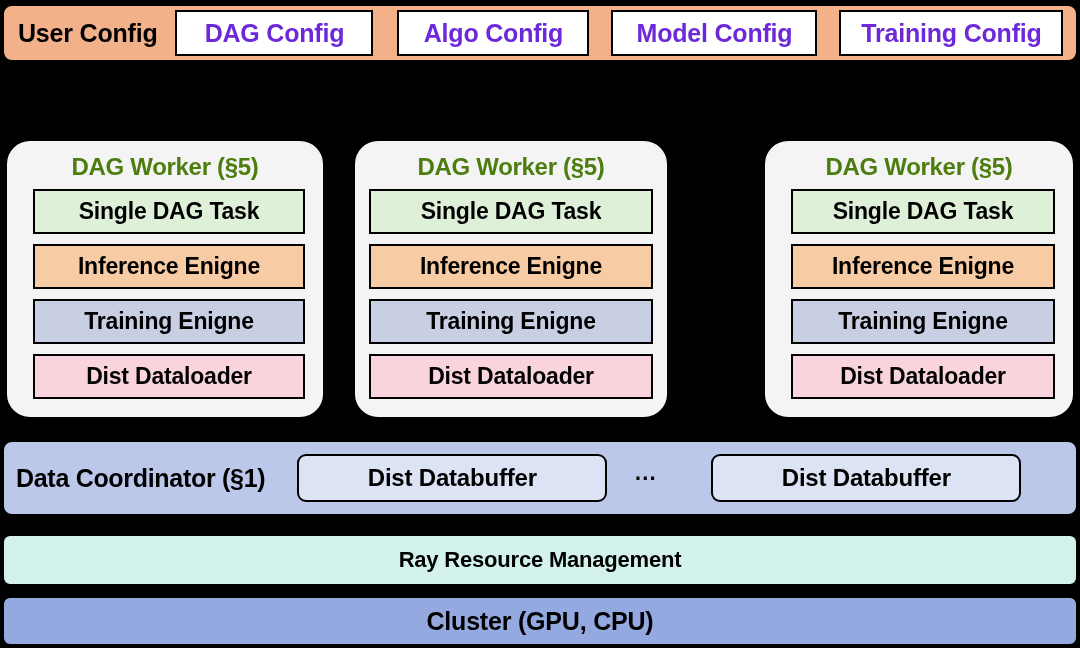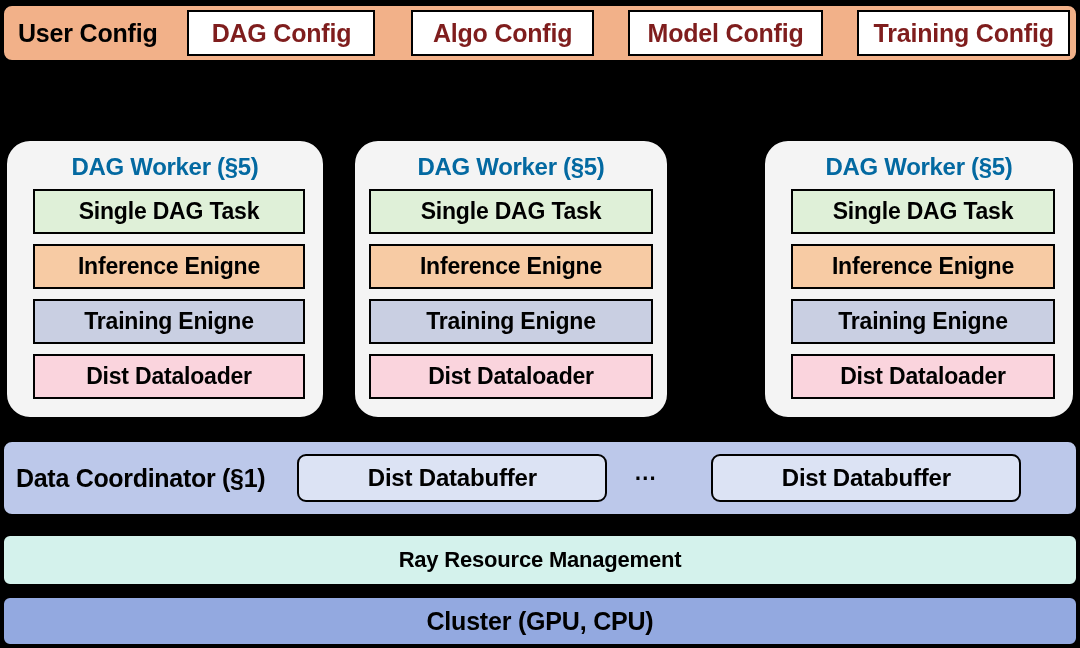--- a/index.html
+++ b/index.html
@@ -37,41 +37,41 @@
   
   #user-config-row {
     left: 2px;
     top: 4px;
     width: 1076px;
     height: 58px;
     background: #F2B189;
     border-radius: 10px;
     justify-content: flex-start;
     padding: 0 6px;
-    gap: 16px;
+    gap: 4px;
   }
   #user-config-label {
     font-size: 25px;
     font-weight: bold;
     white-space: nowrap;
     padding: 0 10px 0 8px;
     letter-spacing: -0.2px;
   }
   .config-chip {
     box-sizing: border-box;
     background: #FFFFFF;
     border: 2px solid #000000;
     height: 46px;
     display: flex;
     align-items: center;
     justify-content: center;
     font-size: 25px;
     font-weight: bold;
     white-space: nowrap;
-    color: #7f1d1d;
+    color: #6d28d9;
     letter-spacing: -0.2px;
   }
   #chip-dag      { width: 198px; margin-left: 4px; }
   #chip-algo     { width: 192px; margin-left: 20px; }
   #chip-model    { width: 206px; margin-left: 18px; }
   #chip-training { width: 224px; margin-left: 18px; }
 
   
   #dag-planner {
     left: 2px;
@@ -99,21 +99,21 @@
     align-items: stretch;
   }
   #worker-1 { left: 4px;   width: 322px; }
   #worker-2 { left: 352px; width: 318px; }
   #worker-3 { left: 762px; width: 314px; }
 
   .worker-title {
     text-align: center;
     font-size: 24px;
     font-weight: bold;
-    color: #0369a1;
+    color: #4d7c0f;
     line-height: 1;
     padding: 8px 0 10px 0;
     letter-spacing: -0.3px;
     white-space: nowrap;
   }
   .worker-stack {
     display: flex;
     flex-direction: column;
     gap: 10px;
     flex: 1;

